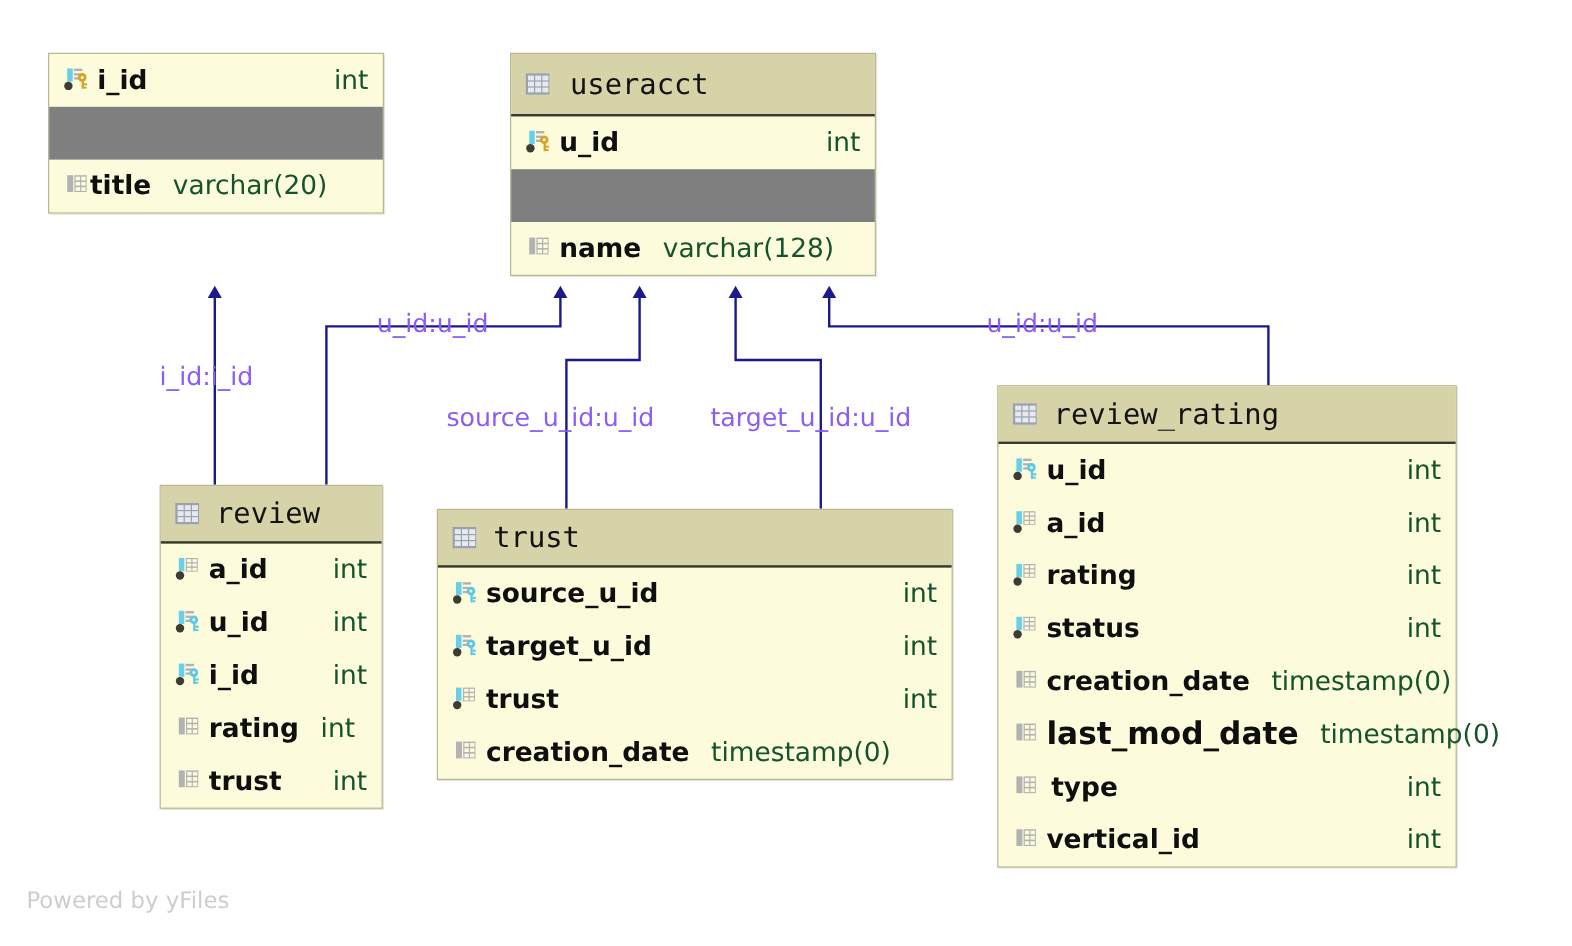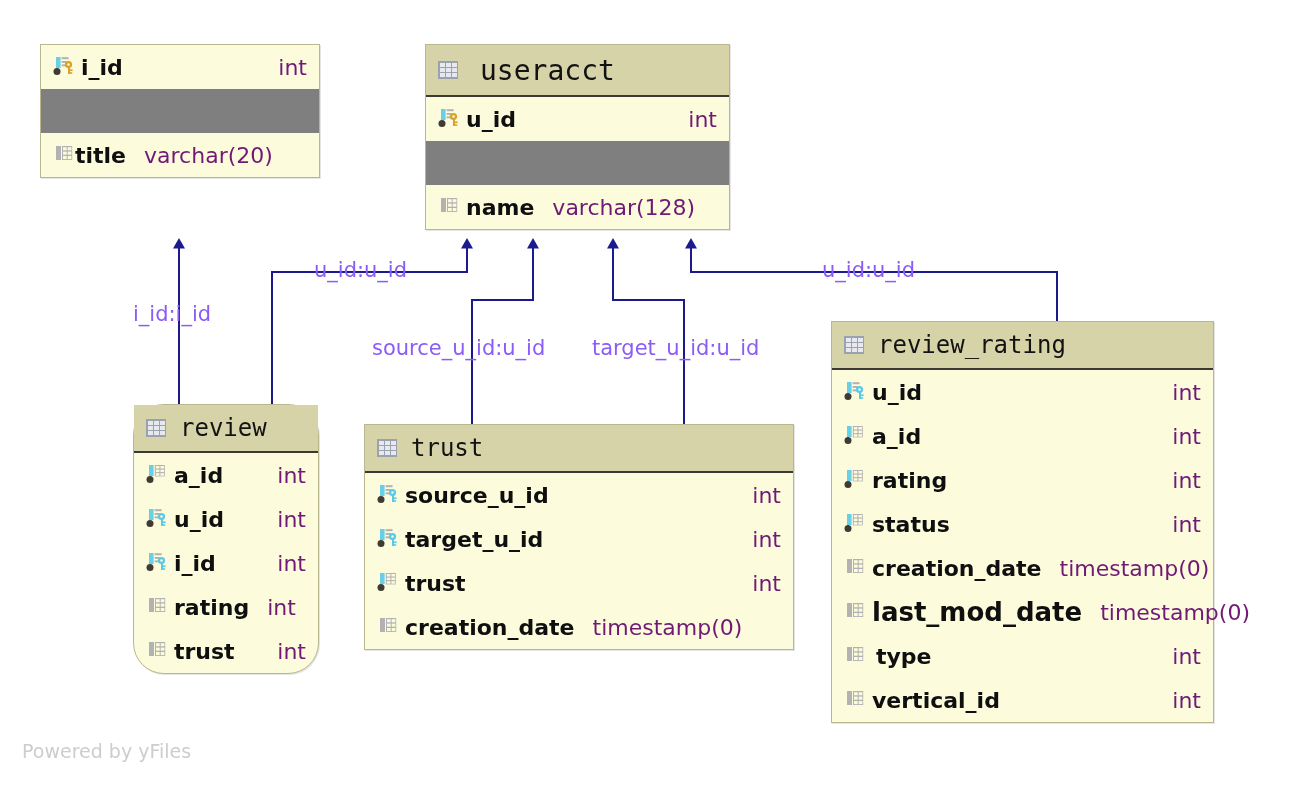--- a/index.html
+++ b/index.html
@@ -26,21 +26,21 @@
   .entity-body{padding:0;}
   .attr-row{
     display:flex;align-items:center;box-sizing:border-box;
     white-space:nowrap;
   }
   .attr-name{
     font-weight:bold;color:#0f0f0f;
     font-family:"DejaVu Sans",sans-serif;
   }
   .attr-type{
-    color:#701a75;font-family:"DejaVu Sans",sans-serif;
+    color:#14532d;font-family:"DejaVu Sans",sans-serif;
     margin-left:auto;padding-left:10px;text-align:right;
   }
   .attr-type.inline{margin-left:8px;}
   .sep-bar{background:#7f7f7f;}
 
   
   .ico{flex:0 0 auto;display:block;}
 
   
   .edge-label{
@@ -118,21 +118,21 @@
           <rect x="2" y="2" width="5" height="4" fill="#e7e9ee"></rect>
           <rect x="8" y="2" width="5" height="4" fill="#e7e9ee"></rect>
           <rect x="14" y="2" width="5" height="4" fill="#e7e9ee"></rect>
           <rect x="2" y="7" width="5" height="4" fill="#e7e9ee"></rect>
           <rect x="8" y="7" width="5" height="4" fill="#e7e9ee"></rect>
           <rect x="14" y="7" width="5" height="4" fill="#e7e9ee"></rect>
           <rect x="2" y="12" width="5" height="4" fill="#e7e9ee"></rect>
           <rect x="8" y="12" width="5" height="4" fill="#e7e9ee"></rect>
           <rect x="14" y="12" width="5" height="4" fill="#e7e9ee"></rect>
         </svg>
-        <span class="entity-title" style="font-size: 28px; margin-left: 22px;">useracct</span>
+        <span class="entity-title" style="font-size: 24px; margin-left: 17px;">useracct</span>
       </div>
       <div class="entity-body">
         <div class="attr-row" style="height: 44px; padding: 0px 12px;">
           <svg width="22" height="22" viewBox="0 0 22 22" class="ico">
             <rect x="3" y="1" width="4.6" height="11" fill="#68cfe8"></rect>
             <rect x="8.6" y="1.2" width="7" height="2" fill="#b2b2b2"></rect>
             <rect x="8.6" y="5" width="5.2" height="1.9" fill="#b2b2b2"></rect>
             <rect x="8.6" y="8.4" width="5.2" height="1.9" fill="#b2b2b2"></rect>
             <circle cx="15.5" cy="8.5" r="3.6" fill="#d9a22b"></circle>
             <circle cx="15.5" cy="8.5" r="1.25" fill="#fcfbdc"></circle>
@@ -154,21 +154,21 @@
             <rect x="10" y="7.6000000000000005" width="3.7" height="3.1" fill="#fcfbdc"></rect>
             <rect x="14.7" y="7.6000000000000005" width="3.7" height="3.1" fill="#fcfbdc"></rect>
             <rect x="10" y="12" width="3.7" height="3.1" fill="#fcfbdc"></rect>
             <rect x="14.7" y="12" width="3.7" height="3.1" fill="#fcfbdc"></rect>
           </svg>
           <span class="attr-name" style="font-size: 22px; margin-left: 6px;">name</span>
           <span class="attr-type inline" style="font-size: 22px;">varchar(128)</span>
         </div>
       </div>
     </div>
-    <div class="entity" style="left: 133px; top: 404px; width: 186px; border-radius: 31px;">
+    <div class="entity" style="left: 133px; top: 404px; width: 186px;">
       <div class="entity-header" style="height: 48px; padding: 0px 12px;">
         <svg width="20" height="18" viewBox="0 0 20 18" class="ico">
           <rect x="0" y="0" width="20" height="18" fill="#9aa2b0"></rect>
           <rect x="2" y="2" width="5" height="4" fill="#e7e9ee"></rect>
           <rect x="8" y="2" width="5" height="4" fill="#e7e9ee"></rect>
           <rect x="14" y="2" width="5" height="4" fill="#e7e9ee"></rect>
           <rect x="2" y="7" width="5" height="4" fill="#e7e9ee"></rect>
           <rect x="8" y="7" width="5" height="4" fill="#e7e9ee"></rect>
           <rect x="14" y="7" width="5" height="4" fill="#e7e9ee"></rect>
           <rect x="2" y="12" width="5" height="4" fill="#e7e9ee"></rect>

